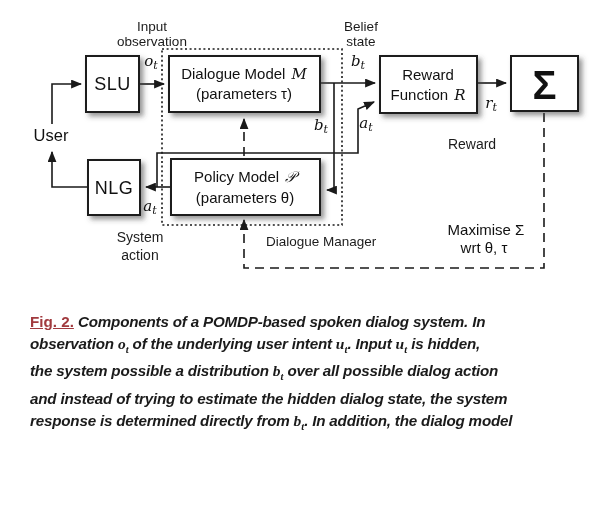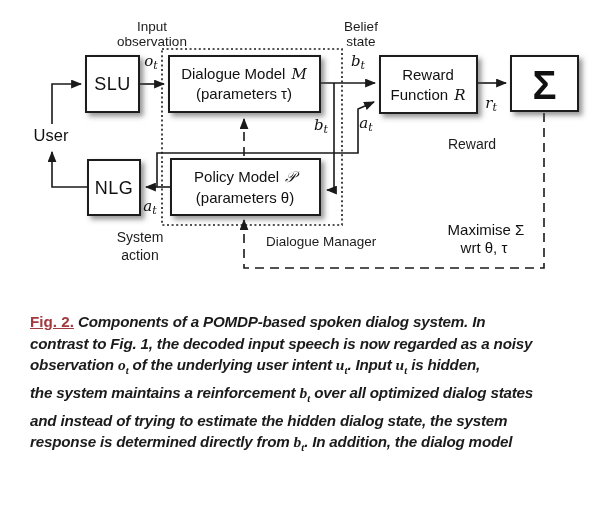--- a/index.html
+++ b/index.html
@@ -91,19 +91,18 @@
     <text x="151" y="66" text-anchor="middle" class="t-math"><tspan>o</tspan><tspan class="sub" dy="3">t</tspan></text>
     <text x="358" y="66" text-anchor="middle" class="t-math"><tspan>b</tspan><tspan class="sub" dy="3">t</tspan></text>
     <text x="321" y="130" text-anchor="middle" class="t-math"><tspan>b</tspan><tspan class="sub" dy="3">t</tspan></text>
     <text x="366" y="128" text-anchor="middle" class="t-math"><tspan>a</tspan><tspan class="sub" dy="3">t</tspan></text>
     <text x="150" y="211" text-anchor="middle" class="t-math"><tspan>a</tspan><tspan class="sub" dy="3">t</tspan></text>
     <text x="491" y="108" text-anchor="middle" class="t-math"><tspan>r</tspan><tspan class="sub" dy="3">t</tspan></text>
   </svg>
 
   <div id="caption">
       <div class="cap-line"><span class="cap-fig" style="color: rgb(161, 58, 62);">Fig. 2.</span><span class="cap-b"> Components of a POMDP-based spoken dialog system. In</span></div>
-      <div class="cap-line"><span class="cap-b">contrast to Fig. 1, the decoded input speech is now regarded as a noisy</span></div>
       <div class="cap-line"><span class="cap-b">observation </span><span class="cap-math">o<sub>t</sub></span><span class="cap-b"> of the underlying user intent </span><span class="cap-math">u<sub>t</sub></span><span class="cap-b">. Input </span><span class="cap-math">u<sub>t</sub></span><span class="cap-b"> is hidden,</span></div>
-      <div class="cap-line"><span class="cap-b">the system maintains a reinforcement </span><span class="cap-math">b<sub>t</sub></span><span class="cap-b"> over all optimized dialog states</span></div>
+      <div class="cap-line"><span class="cap-b">the system possible a distribution </span><span class="cap-math">b<sub>t</sub></span><span class="cap-b"> over all possible dialog action</span></div>
       <div class="cap-line"><span class="cap-b">and instead of trying to estimate the hidden dialog state, the system</span></div>
       <div class="cap-line"><span class="cap-b">response is determined directly from </span><span class="cap-math">b<sub>t</sub></span><span class="cap-b">. In addition, the dialog model</span></div>
     </div>
 </div>
 
 </body></html>

